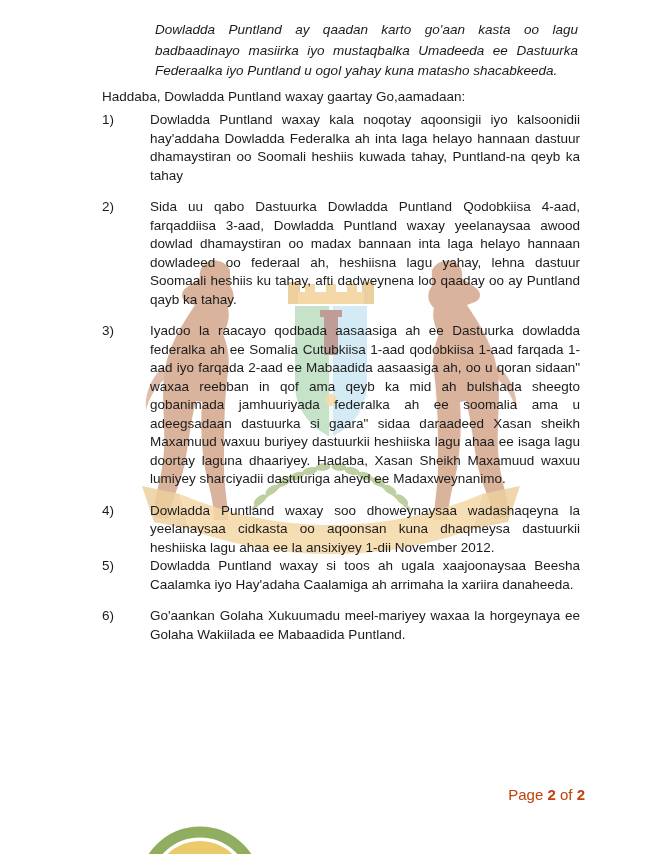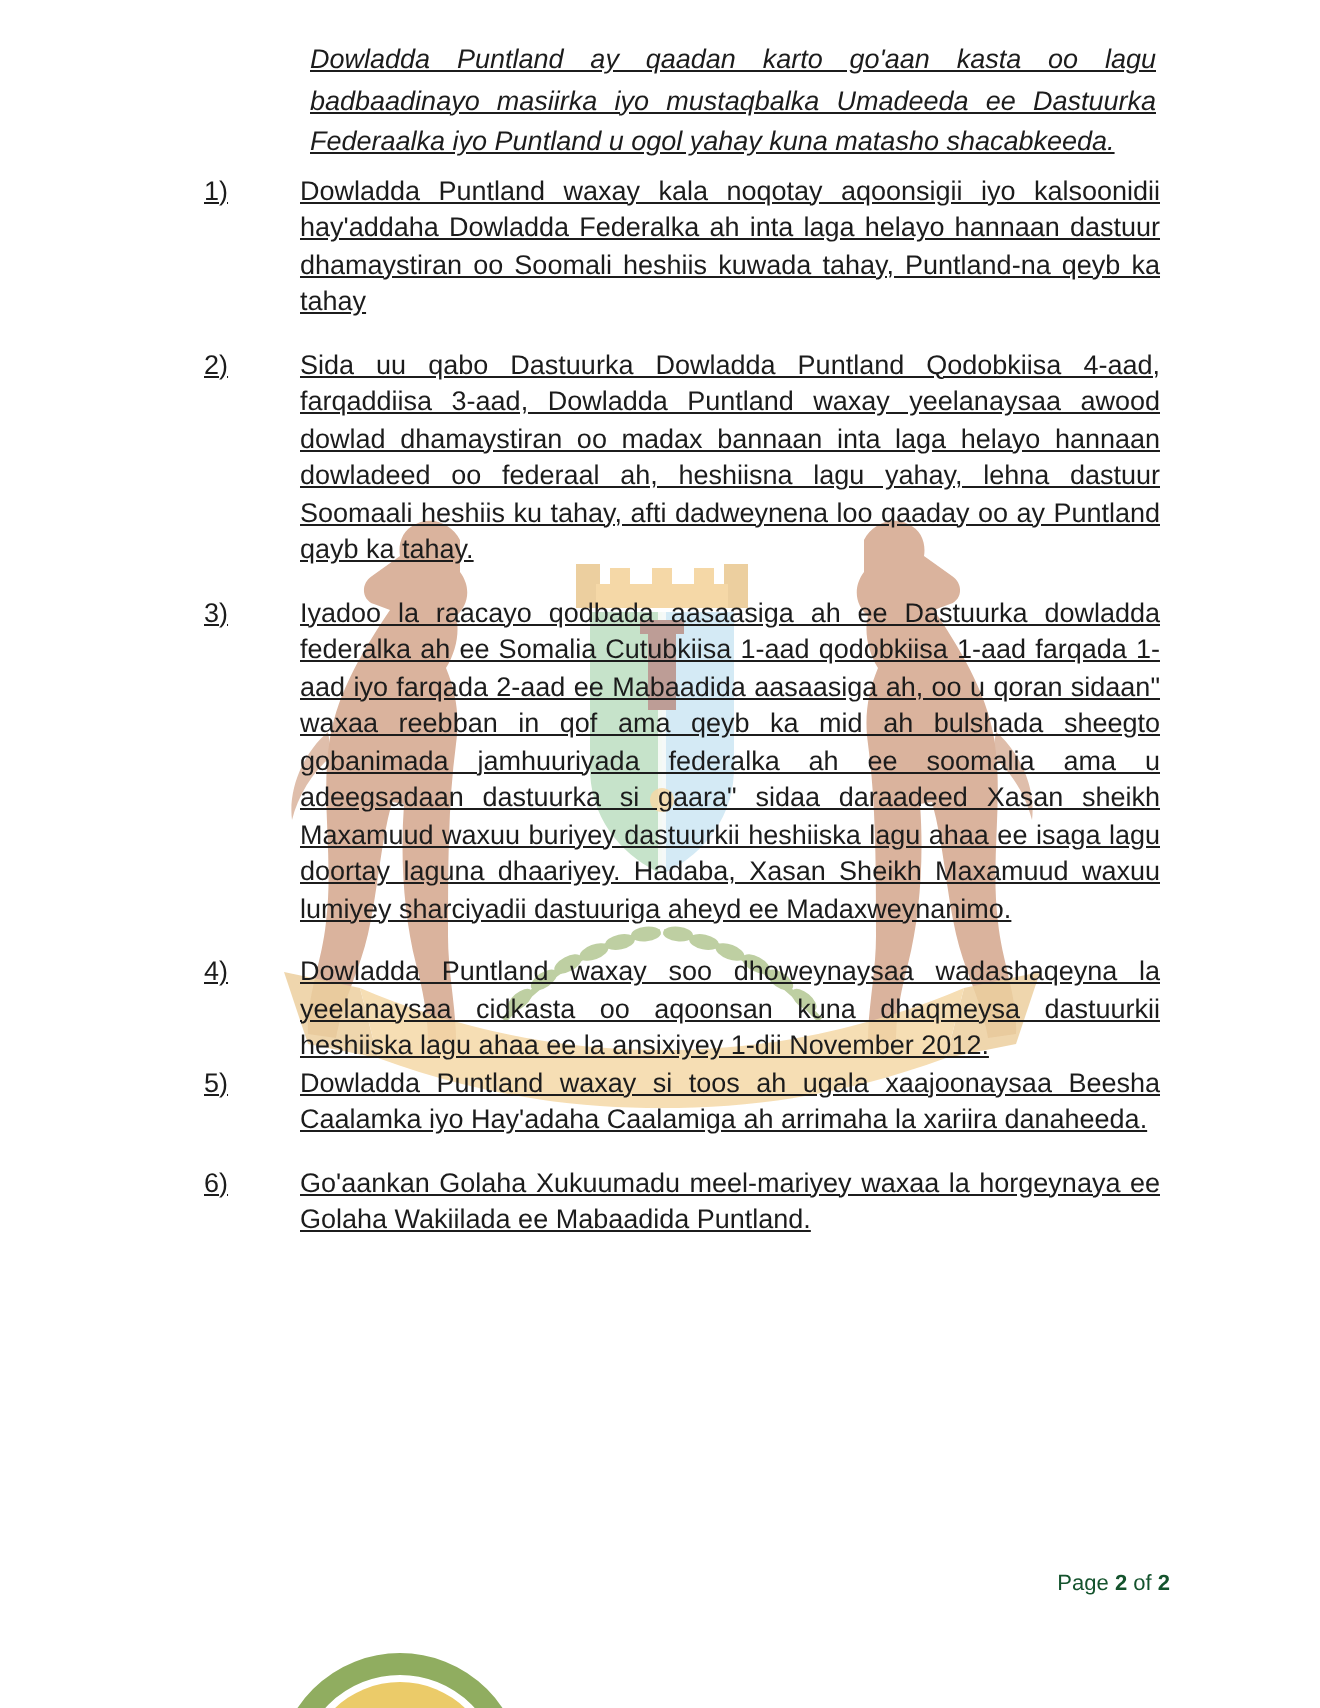--- a/index.html
+++ b/index.html
@@ -1,33 +1,33 @@
 <!DOCTYPE html>
 <html><head>
 <meta charset="utf-8">
 <style>
   html,body{margin:0;padding:0;background:#ffffff;}
   .page{
     position:relative;width:660px;height:854px;background:#fff;overflow:hidden;
-    font-family:"Liberation Sans",sans-serif;color:#1c1c1c;text-decoration:underline;
+    font-family:"Liberation Sans",sans-serif;color:#1c1c1c;
   }
   .watermark{position:absolute;left:102px;top:248px;width:458px;height:322px;z-index:0;}
   .bottom-seal{position:absolute;left:140px;top:824px;width:120px;height:30px;overflow:hidden;z-index:0;}
   .content{position:relative;z-index:1;padding:20px 80px 0 102px;}
   .intro{
     font-style:italic;text-align:justify;font-size:13.5px;line-height:20.5px;
     margin:0 2px 0 53px;
   }
   .heading{font-size:13.5px;line-height:18.5px;margin:6px 0 0 0;}
   ol.items{list-style:none;margin:5px 0 0 0;padding:0;}
   ol.items li{display:flex;font-size:13.5px;line-height:18.5px;margin-bottom:13px;}
   ol.items li .num{flex:0 0 24px;}
   ol.items li .txt{flex:1;text-align:justify;margin-left:24px;}
   ol.items li.tight{margin-bottom:0;}
-  .footer{position:absolute;top:786px;right:75px;font-size:11px;color:#14532d;z-index:1;}
+  .footer{position:absolute;top:786px;right:75px;font-size:15px;color:#c2410c;z-index:1;}
   .footer b{font-weight:bold;}
 </style>
 </head>
 <body>
 
 <div class="page">
 
   <div class="watermark">
     <svg width="458" height="322" viewBox="0 0 458 322" xmlns="http://www.w3.org/2000/svg">
       <g opacity="0.5">
@@ -92,20 +92,21 @@
         <circle cx="60" cy="64" r="56" fill="none" stroke="#7d9f45" stroke-width="11"></circle>
         <circle cx="60" cy="64" r="47" fill="#e8c24f"></circle>
         <circle cx="60" cy="64" r="30" fill="#cfe3a0"></circle>
       </g>
     </svg>
   </div>
 
   <div class="content">
     <p class="intro">Dowladda Puntland ay qaadan karto go'aan kasta oo lagu badbaadinayo masiirka iyo mustaqbalka Umadeeda ee Dastuurka Federaalka iyo Puntland u ogol yahay kuna matasho shacabkeeda.</p>
 
+    <p class="heading">Haddaba, Dowladda Puntland waxay gaartay Go,aamadaan:</p>
 
     <ol class="items">
       <li>
         <span class="num">1)</span>
         <span class="txt">Dowladda Puntland waxay kala noqotay aqoonsigii iyo kalsoonidii hay'addaha Dowladda Federalka ah inta laga helayo hannaan dastuur dhamaystiran oo Soomali heshiis kuwada tahay, Puntland-na qeyb ka tahay</span>
       </li>
       <li>
         <span class="num">2)</span>
         <span class="txt">Sida uu qabo Dastuurka Dowladda Puntland Qodobkiisa 4-aad, farqaddiisa 3-aad, Dowladda Puntland waxay yeelanaysaa awood dowlad dhamaystiran oo madax bannaan inta laga helayo hannaan dowladeed oo federaal ah, heshiisna lagu yahay, lehna dastuur Soomaali heshiis ku tahay, afti dadweynena loo qaaday oo ay Puntland qayb ka tahay.</span>
       </li>

